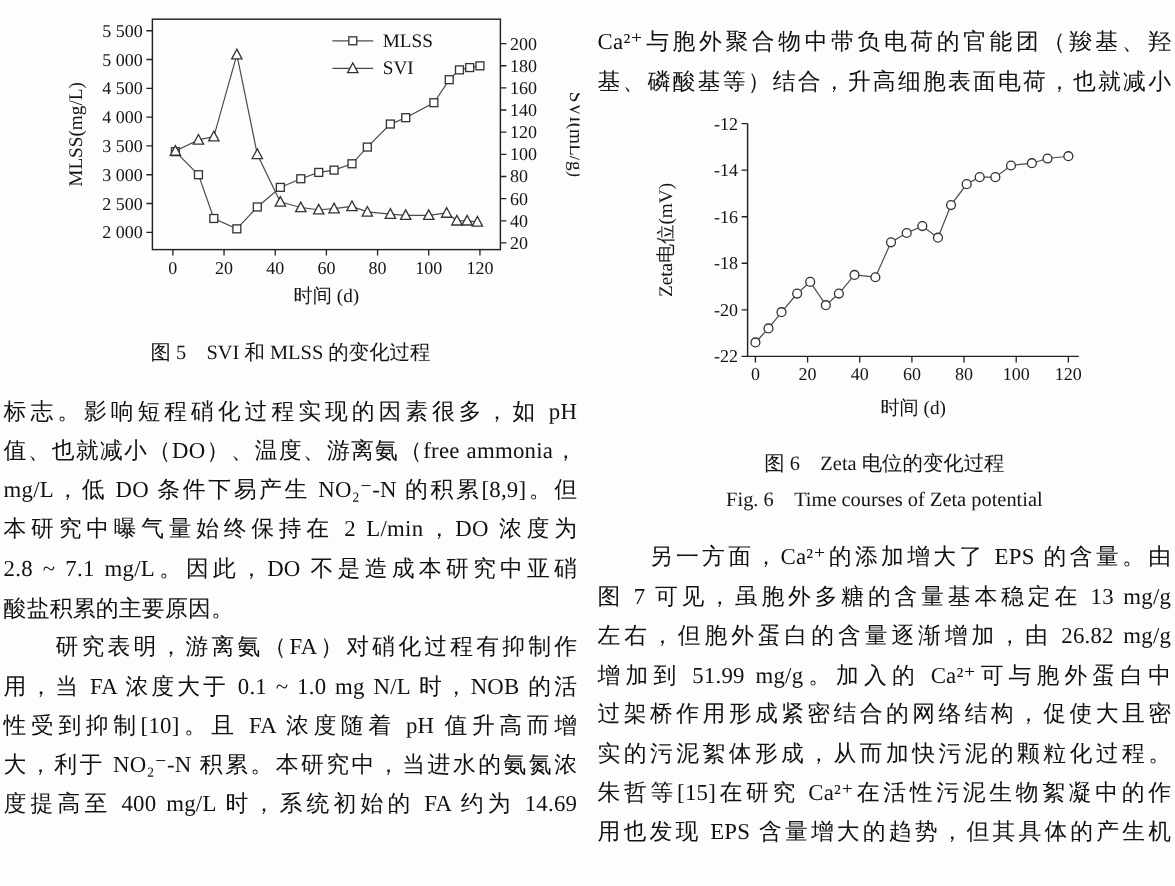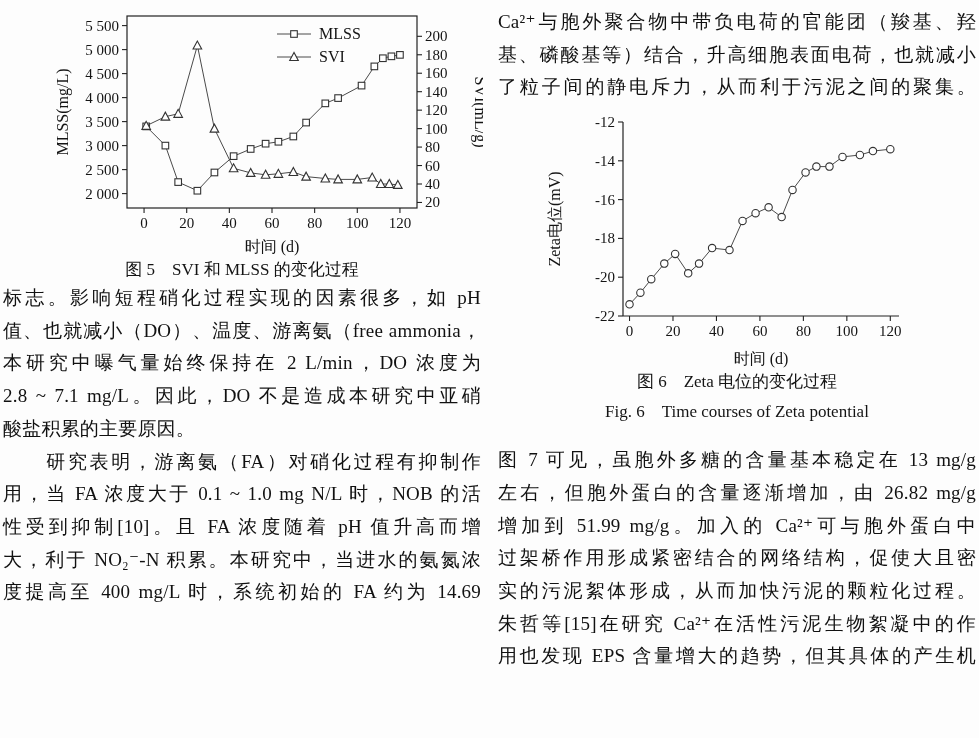--- a/index.html
+++ b/index.html
@@ -9,25 +9,25 @@
     overflow:hidden;
   }
   .page { position:relative; width:979px; height:738px; }
   .col { position:absolute; top:0; }
   .col-left  { left:3px;   width:478px; }
   .col-right { left:498px; width:478px; }
   .figure-wrap { position:relative; }
   .fig5-svg { display:block; margin:6px 0 0 50px; }
   .fig6-svg { display:block; margin:8px 0 0 47px; }
   .caption { text-align:center; font-size:17px; line-height:24px; color:#141414; }
-  .caption.zh { margin-top:0; }
+  .caption.zh { margin-top:24px; }
   .caption.en { margin-top:6px; }
   .textblock { width:100%; }
-  .tb-left  { }
-  .tb-right-top { margin-top:6px; }
+  .tb-left  { margin-top:22px; }
+  .tb-right-top { margin-top:20px; }
   .tb-right-bottom { margin-top:20px; }
   .bodyline {
     font-size:19px; line-height:32.7px; white-space:nowrap;
     text-align:justify; text-align-last:justify;
     width:100%; overflow:visible; letter-spacing:0.2px;
   }
   .bodyline.short { text-align-last:left; }
   svg text { font-family:"Liberation Serif","DejaVu Serif",serif; fill:#141414; }
 </style>
 </head>
@@ -135,36 +135,36 @@
           <text x="266" y="33" text-anchor="start" font-size="16">MLSS</text>
           <line x1="224" y1="51" x2="258" y2="51" stroke="#4a4a4a" stroke-width="1"></line>
           <path d="M 241 46.5 L 236.7 54.5 L 245.3 54.5 Z" fill="#ffffff" stroke="#333333" stroke-width="1.1"></path>
           <text x="266" y="56" text-anchor="start" font-size="16">SVI</text>
         </svg>
       <div class="caption zh">图 5　SVI 和 MLSS 的变化过程</div>
     </div>
     <div id="left-text" class="textblock tb-left">
         <div class="bodyline">标志。影响短程硝化过程实现的因素很多，如 pH</div>
         <div class="bodyline">值、也就减小（DO）、温度、游离氨（free ammonia，</div>
+        <div class="bodyline">mg/L，低 DO 条件下易产生 NO₂⁻-N 的积累[8,9]。但</div>
         <div class="bodyline">本研究中曝气量始终保持在 2 L/min，DO 浓度为</div>
         <div class="bodyline">2.8 ~ 7.1 mg/L。因此，DO 不是造成本研究中亚硝</div>
         <div class="bodyline short">酸盐积累的主要原因。</div>
         <div class="bodyline">　　研究表明，游离氨（FA）对硝化过程有抑制作</div>
         <div class="bodyline">用，当 FA 浓度大于 0.1 ~ 1.0 mg N/L 时，NOB 的活</div>
         <div class="bodyline">性受到抑制[10]。且 FA 浓度随着 pH 值升高而增</div>
         <div class="bodyline">大，利于 NO₂⁻-N 积累。本研究中，当进水的氨氮浓</div>
         <div class="bodyline">度提高至 400 mg/L 时，系统初始的 FA 约为 14.69</div>
       </div>
   </div>
 
   <div class="col col-right">
     <div id="right-text-top" class="textblock tb-right-top">
         <div class="bodyline">Ca²⁺与胞外聚合物中带负电荷的官能团（羧基、羟</div>
         <div class="bodyline">基、磷酸基等）结合，升高细胞表面电荷，也就减小</div>
-        <div class="bodyline">了粒子间的静电斥力，从而利于污泥之间的聚集。</div>
       </div>
     <div class="figure-wrap">
       <svg id="fig6-svg" class="fig6-svg" width="368" height="258" viewBox="0 0 368 258">
           <line x1="78" y1="10" x2="78" y2="204" stroke="#222222" stroke-width="1.2"></line>
           <line x1="78" y1="204" x2="354" y2="204" stroke="#222222" stroke-width="1.2"></line>
           <line x1="84.51968503937007" y1="204" x2="84.51968503937007" y2="209" stroke="#222222" stroke-width="1.1"></line>
           <text x="84.51968503937007" y="224" text-anchor="middle" font-size="15">0</text>
           <line x1="127.98425196850394" y1="204" x2="127.98425196850394" y2="209" stroke="#222222" stroke-width="1.1"></line>
           <text x="127.98425196850394" y="224" text-anchor="middle" font-size="15">20</text>
           <line x1="171.4488188976378" y1="204" x2="171.4488188976378" y2="209" stroke="#222222" stroke-width="1.1"></line>
@@ -211,20 +211,21 @@
           <circle cx="284.45669291338584" cy="54.620000000000005" r="3.7" fill="#ffffff" stroke="#333333" stroke-width="1.1"></circle>
           <circle cx="297.496062992126" cy="44.920000000000016" r="3.7" fill="#ffffff" stroke="#333333" stroke-width="1.1"></circle>
           <circle cx="314.88188976377955" cy="42.97999999999999" r="3.7" fill="#ffffff" stroke="#333333" stroke-width="1.1"></circle>
           <circle cx="327.9212598425197" cy="39.099999999999994" r="3.7" fill="#ffffff" stroke="#333333" stroke-width="1.1"></circle>
           <circle cx="345.3070866141732" cy="37.16" r="3.7" fill="#ffffff" stroke="#333333" stroke-width="1.1"></circle>
         </svg>
       <div class="caption zh">图 6　Zeta 电位的变化过程</div>
       <div class="caption en">Fig. 6　Time courses of Zeta potential</div>
     </div>
     <div id="right-text-bottom" class="textblock tb-right-bottom">
+        <div class="bodyline">　　另一方面，Ca²⁺的添加增大了 EPS 的含量。由</div>
         <div class="bodyline">图 7 可见，虽胞外多糖的含量基本稳定在 13 mg/g</div>
         <div class="bodyline">左右，但胞外蛋白的含量逐渐增加，由 26.82 mg/g</div>
         <div class="bodyline">增加到 51.99 mg/g。加入的 Ca²⁺可与胞外蛋白中</div>
         <div class="bodyline">过架桥作用形成紧密结合的网络结构，促使大且密</div>
         <div class="bodyline">实的污泥絮体形成，从而加快污泥的颗粒化过程。</div>
         <div class="bodyline">朱哲等[15]在研究 Ca²⁺在活性污泥生物絮凝中的作</div>
         <div class="bodyline">用也发现 EPS 含量增大的趋势，但其具体的产生机</div>
       </div>
   </div>
 

